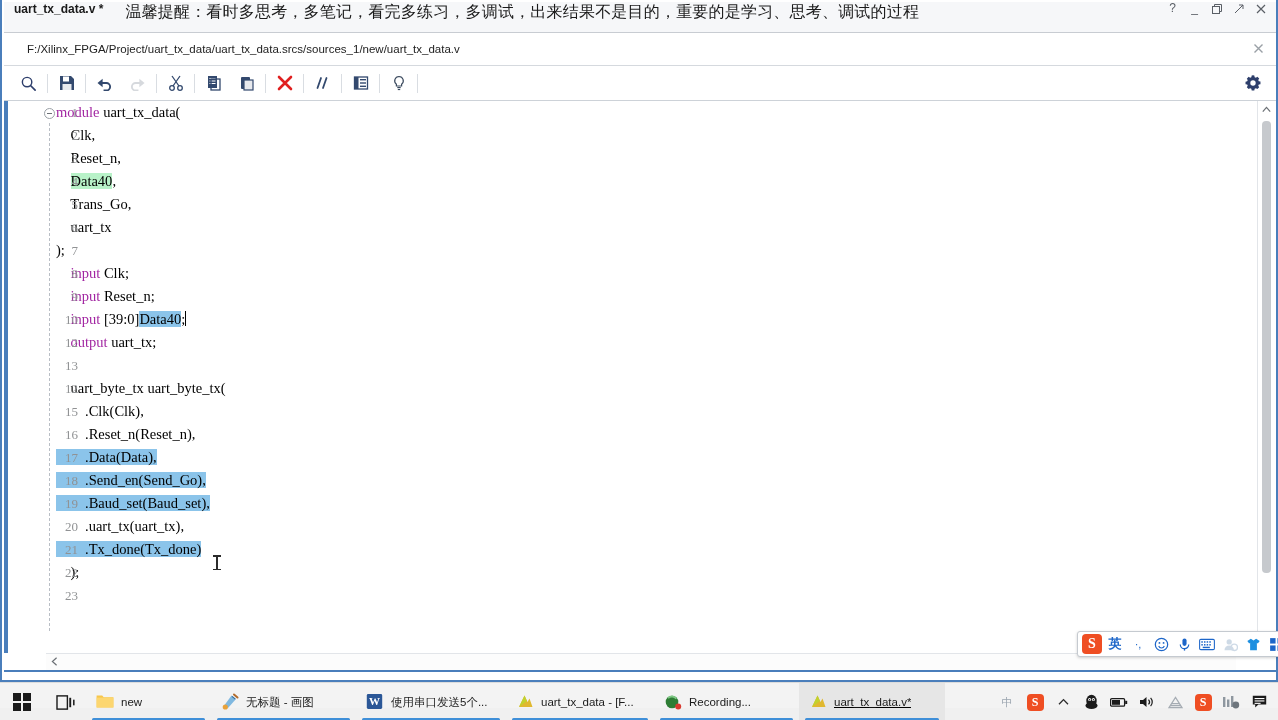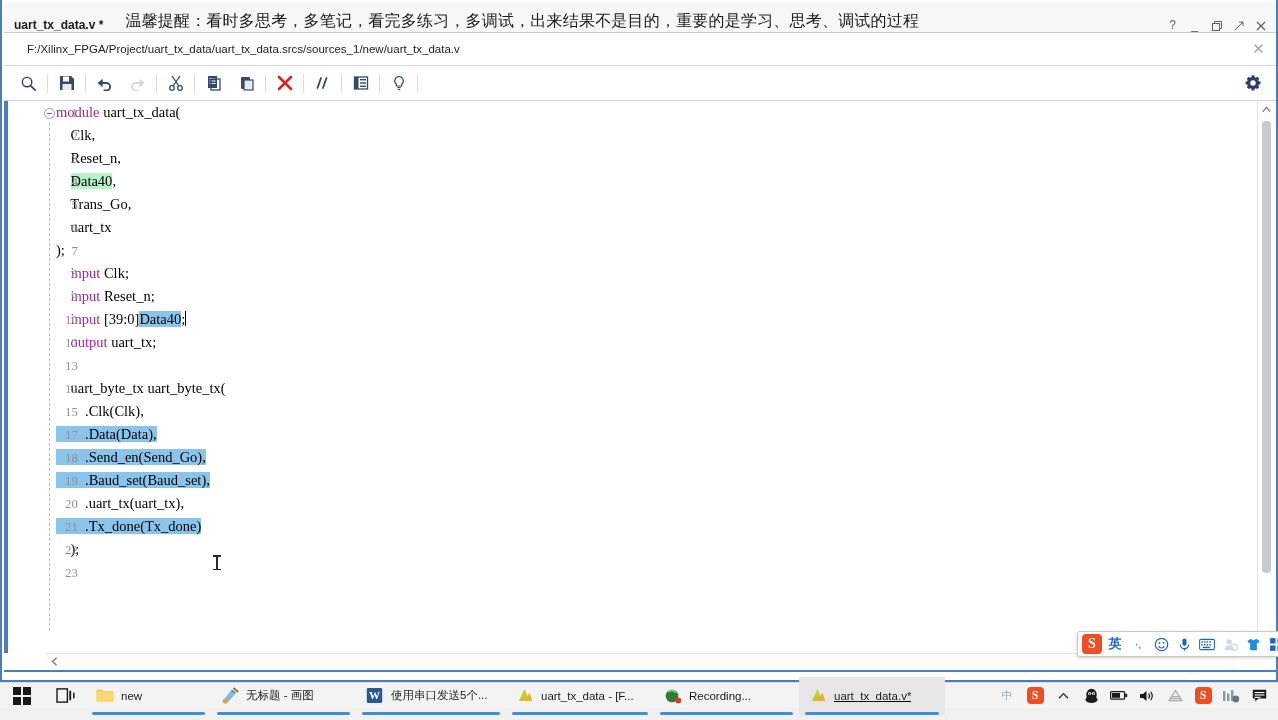--- a/index.html
+++ b/index.html
@@ -18,21 +18,21 @@
     border: 2px solid #4a7ebb;
     border-top: none; border-left: none;
   }
   .win-inner { position:absolute; inset:0; border-left:2px solid #4a7ebb; }
 
   
   .titlebar {
     position: absolute; left: 2px; top: 2px; width: 1272px; height: 31px;
     background: #f6f7f9;
     border-bottom: 1px solid #c8ccd2;
-    display: flex; align-items: flex-end;
+    display: flex; align-items: flex-start;
   }
   .tab-title {
     margin-left: 10px;
     font-size: 12px; font-weight: bold; color: #1a1a1a;
     white-space: nowrap;
   }
   .banner {
     flex: 1; text-align: left; margin-left: 22px;
     font-size: 16px; color: #1b1b1b; letter-spacing: .2px;
     white-space: nowrap; overflow: hidden;
@@ -180,21 +180,21 @@
     width: 20px; height: 20px; border-radius: 4px;
     background: #ef4e23; color: #fff; font-weight: bold; font-size: 14px;
     display: flex; align-items: center; justify-content: center;
     font-family: "Liberation Serif", serif;
   }
 
   
   .taskbar {
     position: absolute; left: 0; top: 682px; width: 1278px; height: 26px;
     background: #f3f3f3; border-top: 1px solid #dcdcdc;
-    display: flex; align-items: center;
+    display: flex; 
   }
   .tb-start {
     width: 44px; height: 38px; display:flex; align-items:center; justify-content:center;
   }
   .tb-taskview {
     width: 42px; height: 38px; display:flex; align-items:center; justify-content:center;
   }
   .task-item {
     position: relative; height: 38px;
     display: flex; align-items: center; gap: 7px;
@@ -375,20 +375,21 @@
             <div class="line"><span class="lnum">5</span><span>    Trans_Go,</span></div>
             <div class="line"><span class="lnum">6</span><span>    uart_tx</span></div>
             <div class="line"><span class="lnum">7</span><span>);</span></div>
             <div class="line"><span class="lnum">8</span><span class="kw">    input</span><span> Clk;</span></div>
             <div class="line"><span class="lnum">9</span><span class="kw">    input</span><span> Reset_n;</span></div>
             <div class="line"><span class="lnum">10</span><span class="kw">    input</span><span> [39:0]</span><span class="hl-blue">Data40</span><span>;</span><span class="caret"></span></div>
             <div class="line"><span class="lnum">12</span><span class="kw">    output</span><span> uart_tx;</span></div>
             <div class="line"><span class="lnum">13</span><span></span></div>
             <div class="line"><span class="lnum">12</span><span>    uart_byte_tx uart_byte_tx(</span></div>
             <div class="line"><span class="lnum">15</span><span>        .Clk(Clk),</span></div>
+            <div class="line"><span class="lnum">16</span><span>        .Reset_n(Reset_n),</span></div>
             <div class="line"><span class="lnum">17</span><span class="hl-blue">        .Data(Data),</span></div>
             <div class="line"><span class="lnum">18</span><span class="hl-blue">        .Send_en(Send_Go),</span></div>
             <div class="line"><span class="lnum">19</span><span class="hl-blue">        .Baud_set(Baud_set),</span></div>
             <div class="line"><span class="lnum">20</span><span>        .uart_tx(uart_tx),</span></div>
             <div class="line"><span class="lnum">21</span><span class="hl-blue">        .Tx_done(Tx_done)</span></div>
             <div class="line"><span class="lnum">22</span><span>    );</span></div>
             <div class="line"><span class="lnum">23</span><span></span></div>
           </div>
         <div class="fold-box" style="top:7px;"></div>
         <div class="ibeam" style="left:212px; top:454px;"></div>

